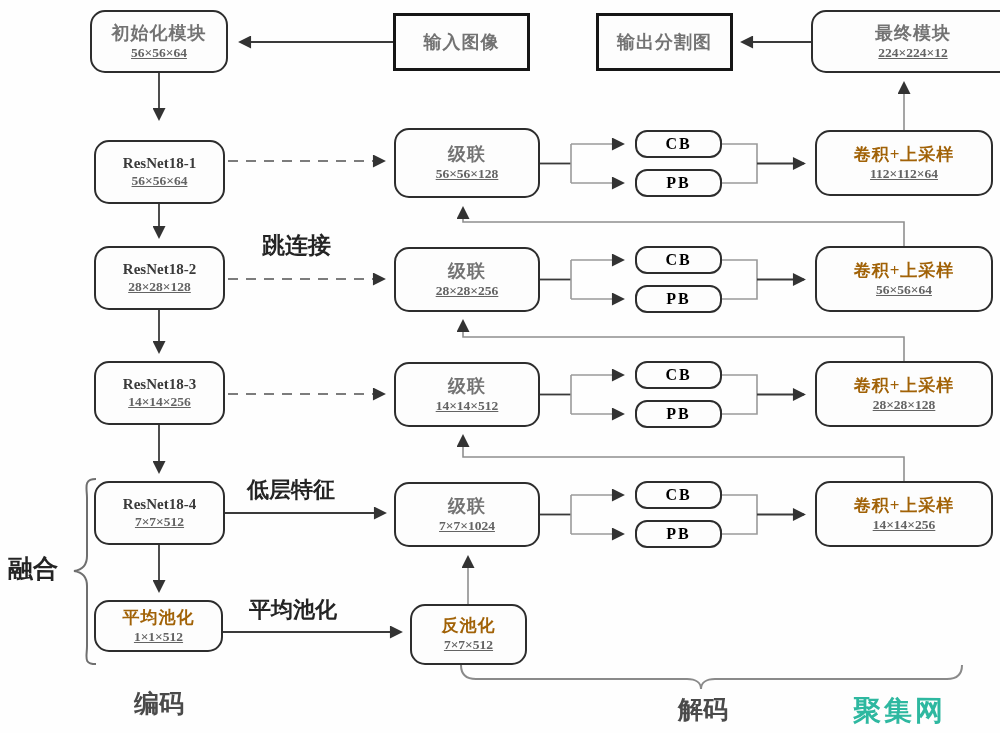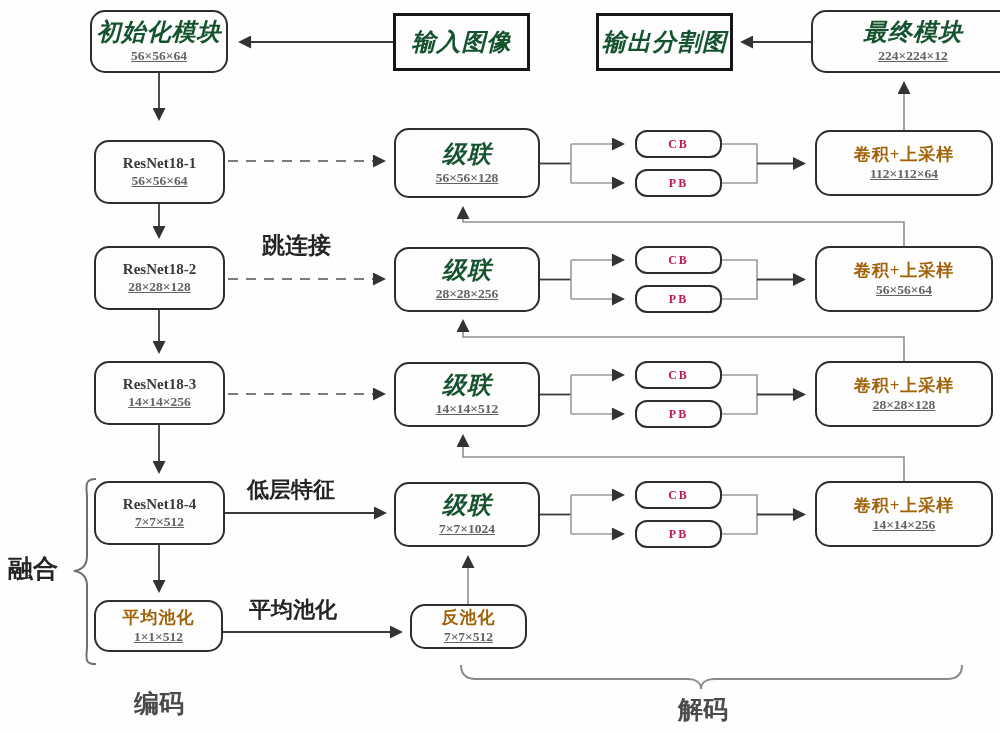--- a/index.html
+++ b/index.html
@@ -5,25 +5,25 @@
   html,body{margin:0;padding:0;background:#fff;}
   #stage{position:relative;width:1000px;height:733px;background:#fefefe;overflow:hidden;
          font-family:"Liberation Serif","DejaVu Serif",serif;}
   svg.wires{position:absolute;left:0;top:0;width:1000px;height:733px;}
   .box{position:absolute;display:flex;flex-direction:column;align-items:center;justify-content:center;
        background:#fdfdfd;border:2.5px solid #2d2d2d;border-radius:15px;box-sizing:border-box;line-height:1.15;}
   .rect{position:absolute;display:flex;align-items:center;justify-content:center;
        background:#fdfdfd;border:3px solid #161616;box-sizing:border-box;}
   .small{position:absolute;display:flex;align-items:center;justify-content:center;
        background:#fdfdfd;border:2.5px solid #2d2d2d;border-radius:12px;box-sizing:border-box;}
-  .t{font-weight:700;font-size:24px;color:#14532d;letter-spacing:1px;white-space:nowrap;font-style:italic;}
+  .t{font-weight:700;font-size:18px;color:#737373;letter-spacing:1px;white-space:nowrap;}
   .t2{font-weight:700;font-size:17px;color:#a16207;letter-spacing:1px;white-space:nowrap;}
   .rn{font-weight:700;font-size:15px;color:#3a3a3a;white-space:nowrap;}
   .d{font-weight:700;font-size:13.5px;color:#636363;margin-top:1px;white-space:nowrap;text-decoration:underline;}
-  .cbpb{font-weight:700;font-size:12px;color:#be185d;letter-spacing:2px;}
+  .cbpb{font-weight:700;font-size:16px;color:#000000;letter-spacing:2px;}
   .lbl{position:absolute;font-weight:700;color:#242424;white-space:nowrap;}
   .wm{position:absolute;font-weight:700;font-size:28px;letter-spacing:3px;color:#2eb8a0;
       font-family:"Liberation Sans","DejaVu Sans",sans-serif;white-space:nowrap;}
 </style>
 </head>
 <body>
 
 <div id="stage">
 
   <svg class="wires" viewBox="0 0 1000 733">
@@ -153,21 +153,21 @@
     <div class="d">28×28×256</div>
   </div>
   <div class="box" style="left:394px;top:362px;width:146px;height:65px;">
     <div class="t">级联</div>
     <div class="d">14×14×512</div>
   </div>
   <div class="box" style="left:394px;top:482px;width:146px;height:65px;">
     <div class="t">级联</div>
     <div class="d">7×7×1024</div>
   </div>
-  <div class="box" style="left:410px;top:604px;width:117px;height:45px;">
+  <div class="box" style="left:410px;top:604px;width:117px;height:61px;">
     <div class="t2">反池化</div>
     <div class="d">7×7×512</div>
   </div>
 
   <div class="small" style="left:635px;top:130px;width:87px;height:28px;">
       <span class="cbpb">CB</span>
     </div>
   <div class="small" style="left:635px;top:169px;width:87px;height:28px;">
       <span class="cbpb">PB</span>
     </div>
@@ -207,14 +207,15 @@
     <div class="d">14×14×256</div>
   </div>
 
   <div class="lbl" style="left:262px;top:230px;font-size:23px;">跳连接</div>
   <div class="lbl" style="left:247px;top:475px;font-size:22px;">低层特征</div>
   <div class="lbl" style="left:249px;top:595px;font-size:22px;">平均池化</div>
   <div class="lbl" style="left:8px;top:552px;font-size:25px;">融合</div>
   <div class="lbl" style="left:134px;top:687px;font-size:25px;color:#4a4a4a;">编码</div>
   <div class="lbl" style="left:678px;top:693px;font-size:25px;color:#4a4a4a;">解码</div>
 
+  <div class="wm" style="left:853px;top:692px;">聚集网</div>
 
 </div>
 
 </body></html>

